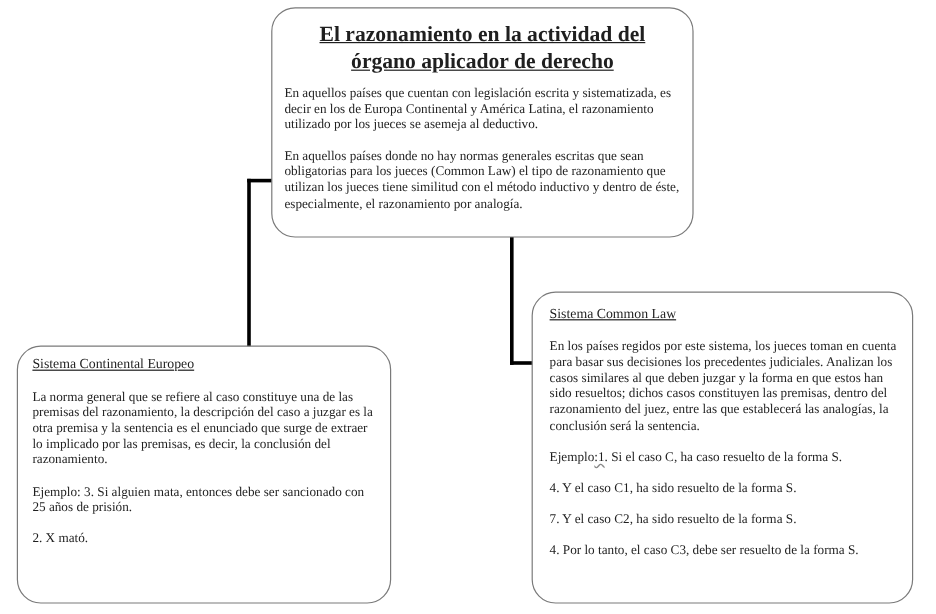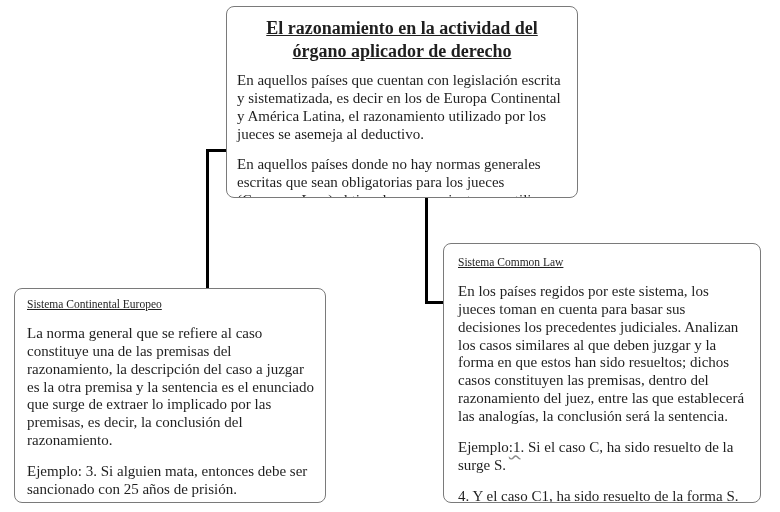--- a/index.html
+++ b/index.html
@@ -18,21 +18,21 @@
   }
   .connector {
     position: absolute;
     background: #000000;
     z-index: 1;
   }
   .box {
     position: absolute;
     background: #ffffff;
     border: 1px solid #7a7a7a;
-    border-radius: 8px;
+    border-radius: 20px;
     box-sizing: border-box;
     z-index: 2;
     overflow: hidden;
   }
   .top-box   { left: 226px; top: 6px;   width: 352px; height: 192px; padding: 8px 10px 6px 10px; }
   .left-box  { left: 14px;  top: 288px; width: 312px; height: 215px; padding: 9px 10px 6px 12px; }
   .right-box { left: 443px; top: 243px; width: 318px; height: 260px; padding: 12px 12px 6px 14px; }
 
   .main-title {
     font-size: 18px;
@@ -42,21 +42,21 @@
     line-height: 1.3;
     margin: 2px 8px 8px 8px;
   }
   .box-title {
     font-size: 11.5px;
     text-decoration: underline;
     margin: 0 0 13px 0;
     line-height: 1.2;
   }
   .para {
-    font-size: 15px;
+    font-size: 11px;
     line-height: 1.195;
     margin: 0 0 13px 0;
   }
   .para:last-child { margin-bottom: 0; }
   .wavy {
     text-decoration: underline wavy #8a8a8a;
     text-decoration-skip-ink: none;
     text-underline-offset: 2px;
   }
 </style>
@@ -79,18 +79,19 @@
   <div class="box left-box">
     <div class="box-title">Sistema Continental Europeo</div>
     <p class="para">La norma general que se refiere al caso constituye una de las premisas del razonamiento, la descripción del caso a juzgar es la otra premisa y la sentencia es el enunciado que surge de extraer lo implicado por las premisas, es decir, la conclusión del razonamiento.</p>
     <p class="para">Ejemplo: 3. Si alguien mata, entonces debe ser sancionado con 25 años de prisión.</p>
     <p class="para">2. X mató.</p>
   </div>
 
   <div class="box right-box">
     <div class="box-title">Sistema Common Law</div>
     <p class="para">En los países regidos por este sistema, los jueces toman en cuenta para basar sus decisiones los precedentes judiciales. Analizan los casos similares al que deben juzgar y la forma en que estos han sido resueltos; dichos casos constituyen las premisas, dentro del razonamiento del juez, entre las que establecerá las analogías, la conclusión será la sentencia.</p>
-    <p class="para"><span>Ejemplo</span><span class="wavy">:1</span><span>. Si el caso C, ha sido resuelto de la surge S.</span></p>
+    <p class="para"><span>Ejemplo</span><span class="wavy">:1</span><span>. Si el caso C, ha caso resuelto de la forma S.</span></p>
     <p class="para">4. Y el caso C1, ha sido resuelto de la forma S.</p>
     <p class="para">7. Y el caso C2, ha sido resuelto de la forma S.</p>
+    <p class="para">4. Por lo tanto, el caso C3, debe ser resuelto de la forma S.</p>
   </div>
 
 </div>
 
 </body></html>

